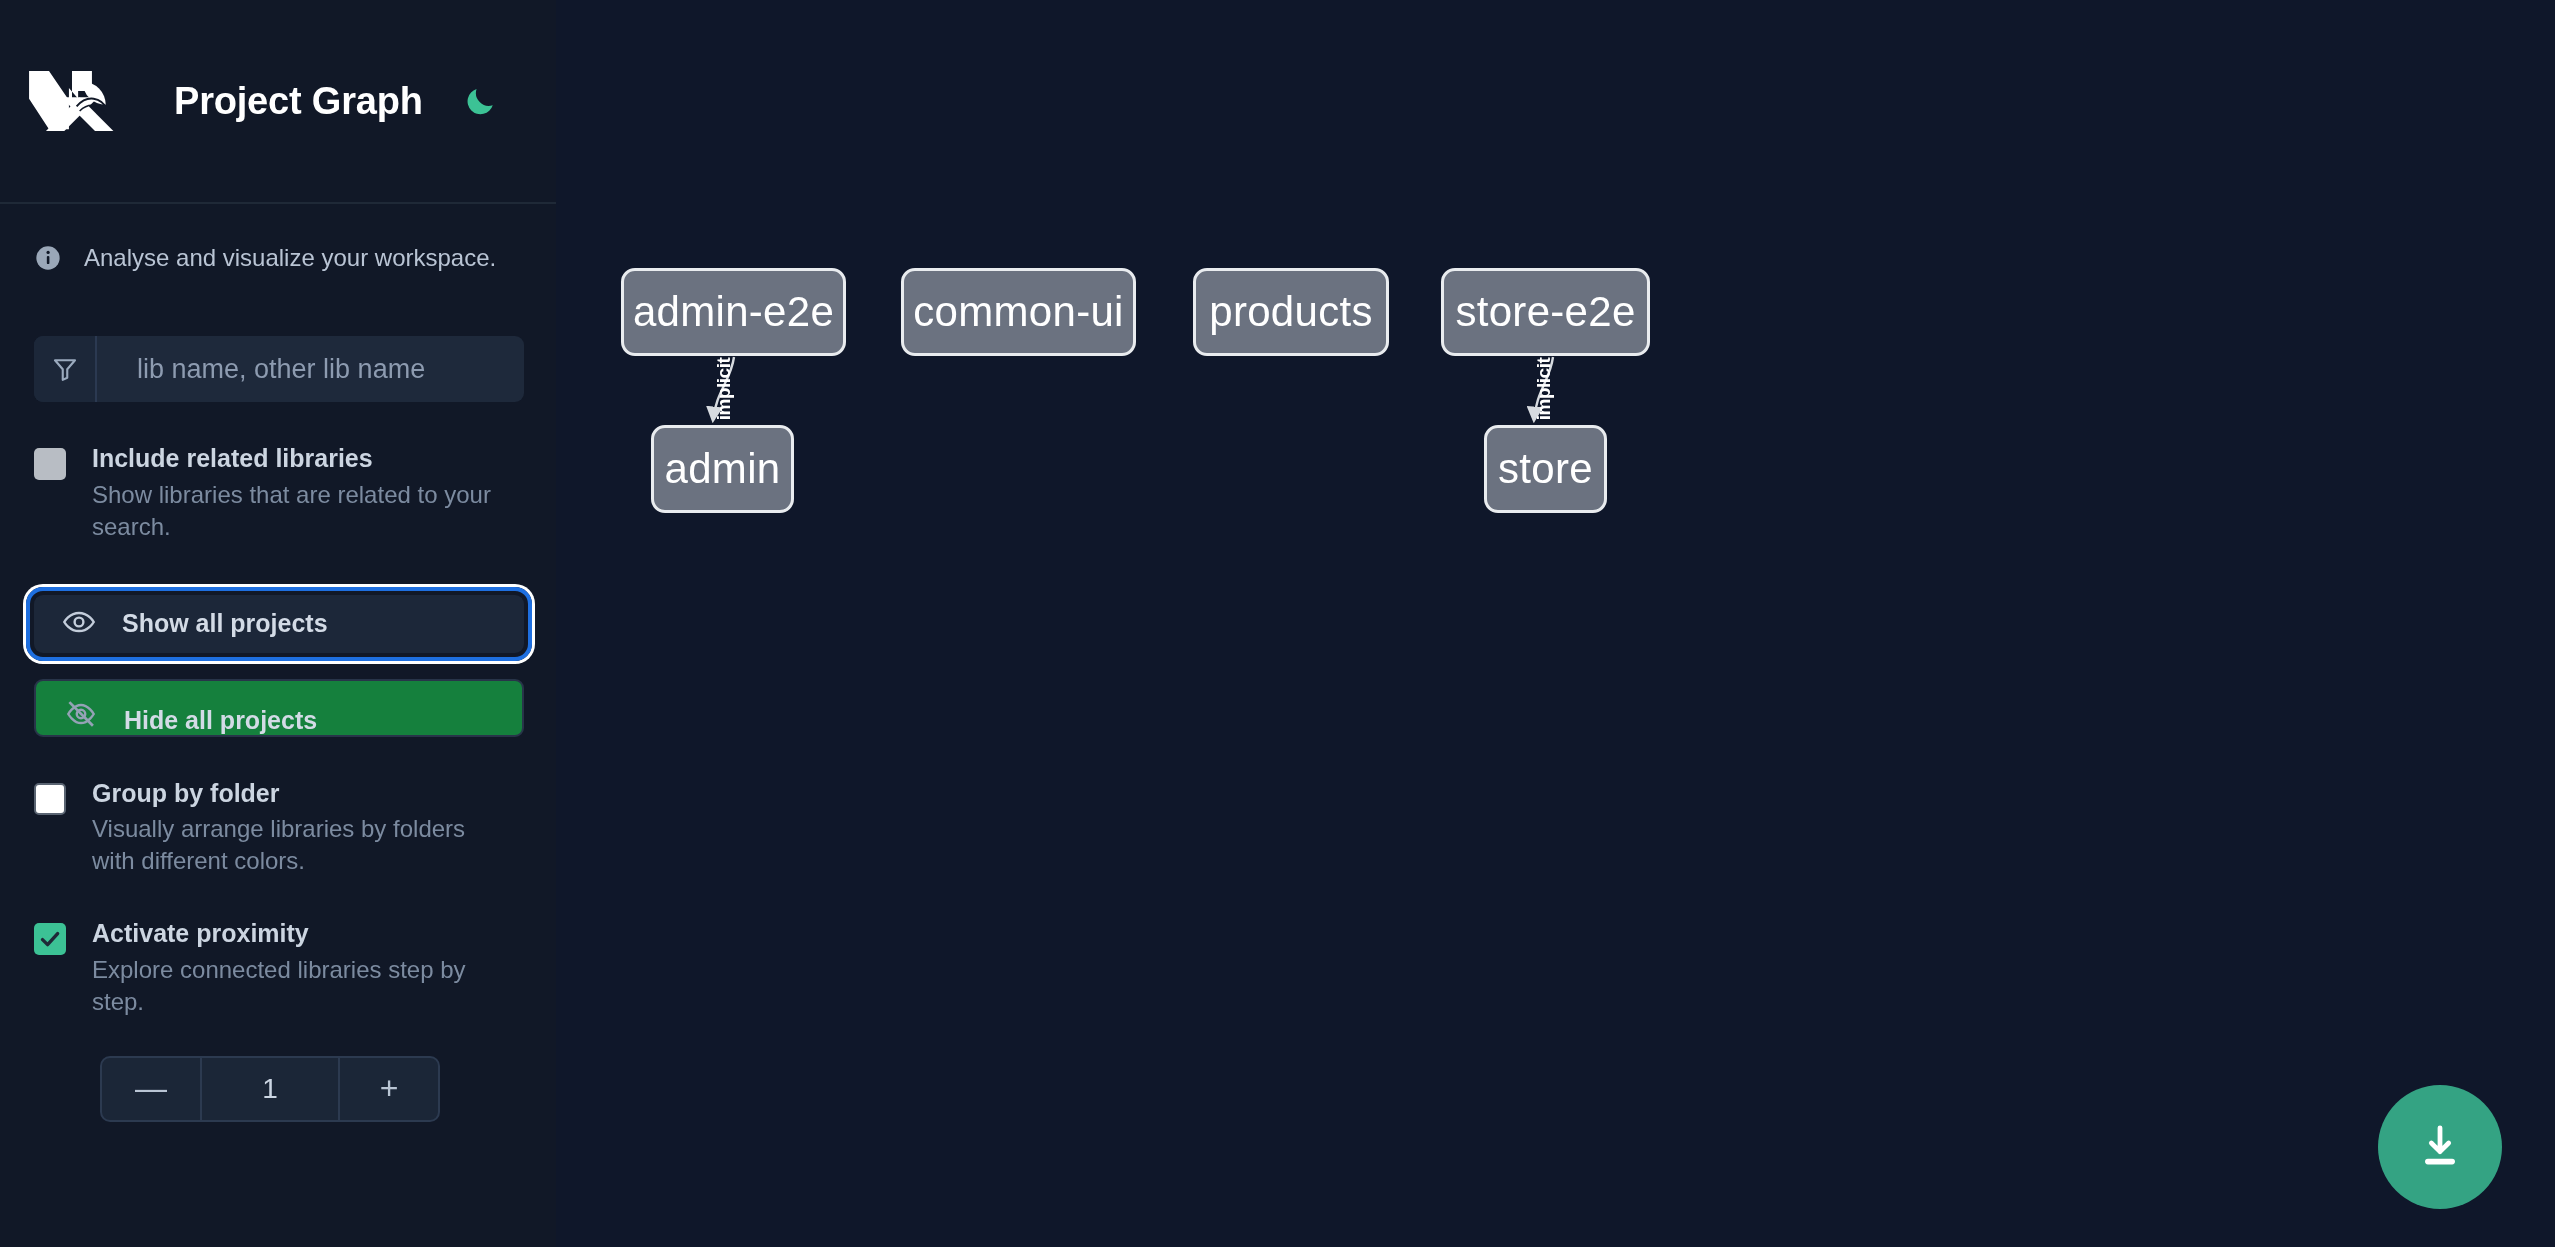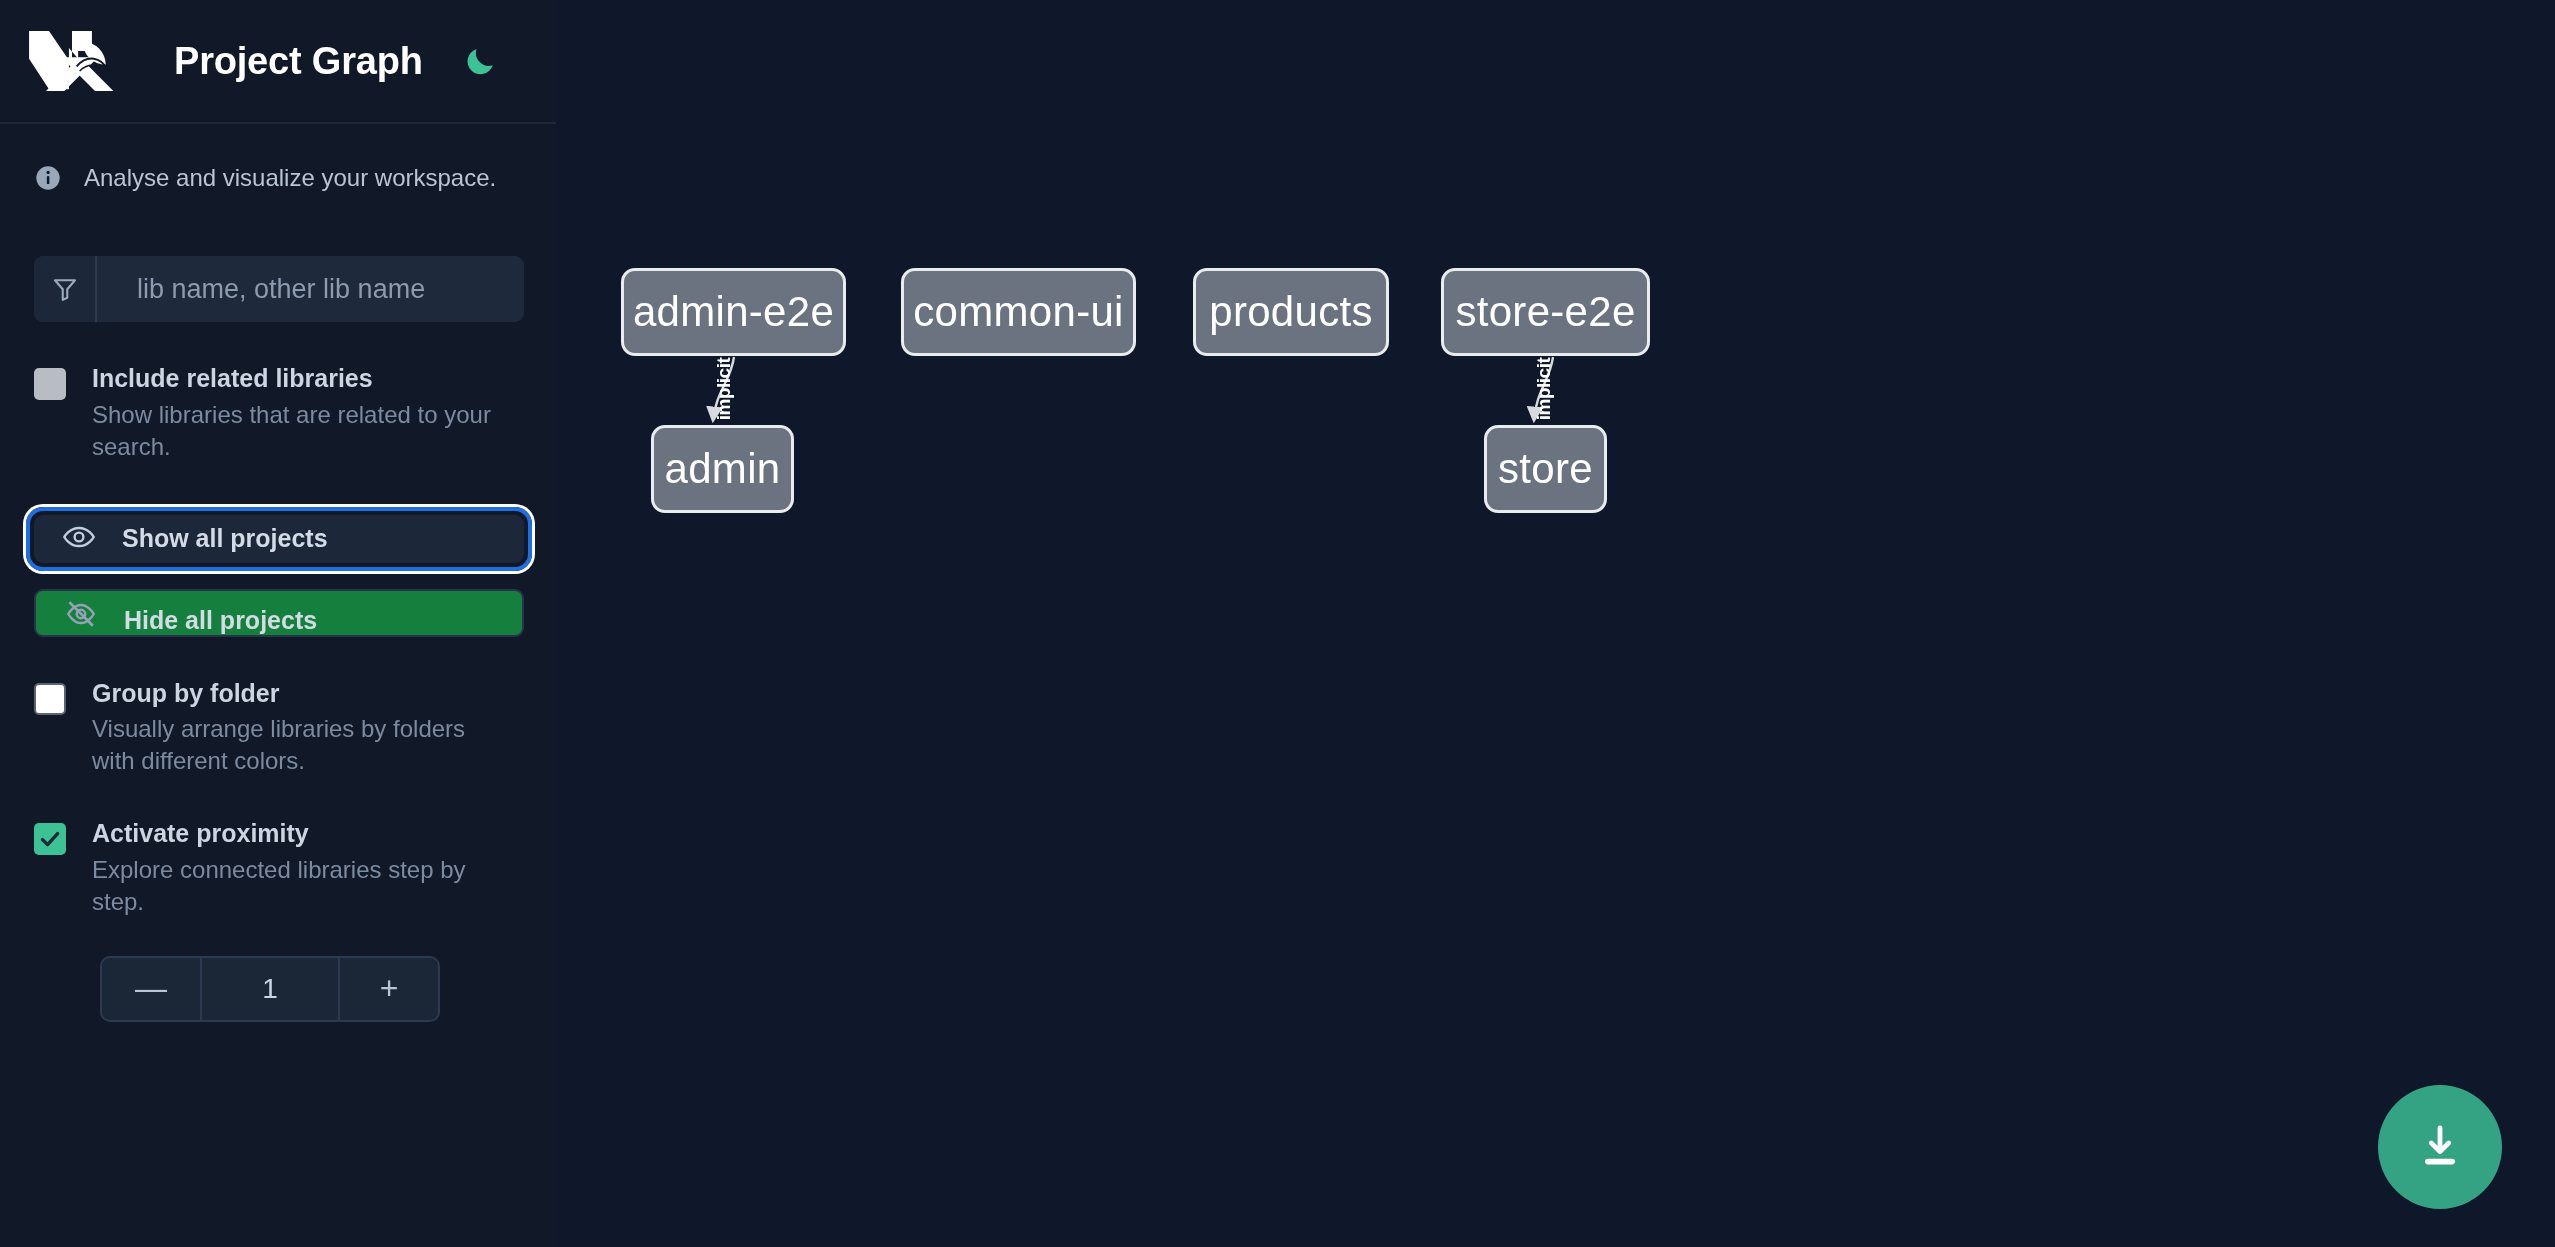--- a/index.html
+++ b/index.html
@@ -12,21 +12,21 @@
   .app { position: relative; width: 2555px; height: 1247px; display: flex; }
 
   
   .sidebar {
     position: relative;
     width: 556px; height: 1247px;
     background: #111827;
     flex: 0 0 556px;
   }
   .sidebar-header {
-    height: 124px;
+    height: 204px;
     display: flex; align-items: center;
     padding-left: 26px;
     border-bottom: 2px solid #1f2937;
   }
   .logo { width: 92px; height: 70px; flex: 0 0 92px; }
   .app-title {
     font-size: 38px; font-weight: 700; color: #ffffff;
     margin-left: 56px; letter-spacing: -0.2px;
     white-space: nowrap;
   }
@@ -86,21 +86,21 @@
     font-size: 25px; font-weight: 700; color: #ccd5e1;
     line-height: 1.15; white-space: nowrap;
   }
   .opt-desc {
     font-size: 24px; color: #7c8ba0; line-height: 1.33;
     margin-top: 6px;
   }
 
   .btn {
     display: flex; align-items: center;
-    width: 490px; height: 48px;
+    width: 490px; height: 58px;
     background: #1c2739;
     border-radius: 9px;
     padding-left: 28px;
     cursor: pointer;
     position: relative;
   }
   .btn-label { font-size: 25px; font-weight: 700; color: #d3dbe6; margin-left: 26px; }
   .btn-focus {
     outline: 4px solid #1e6fe0;
     outline-offset: 4px;

